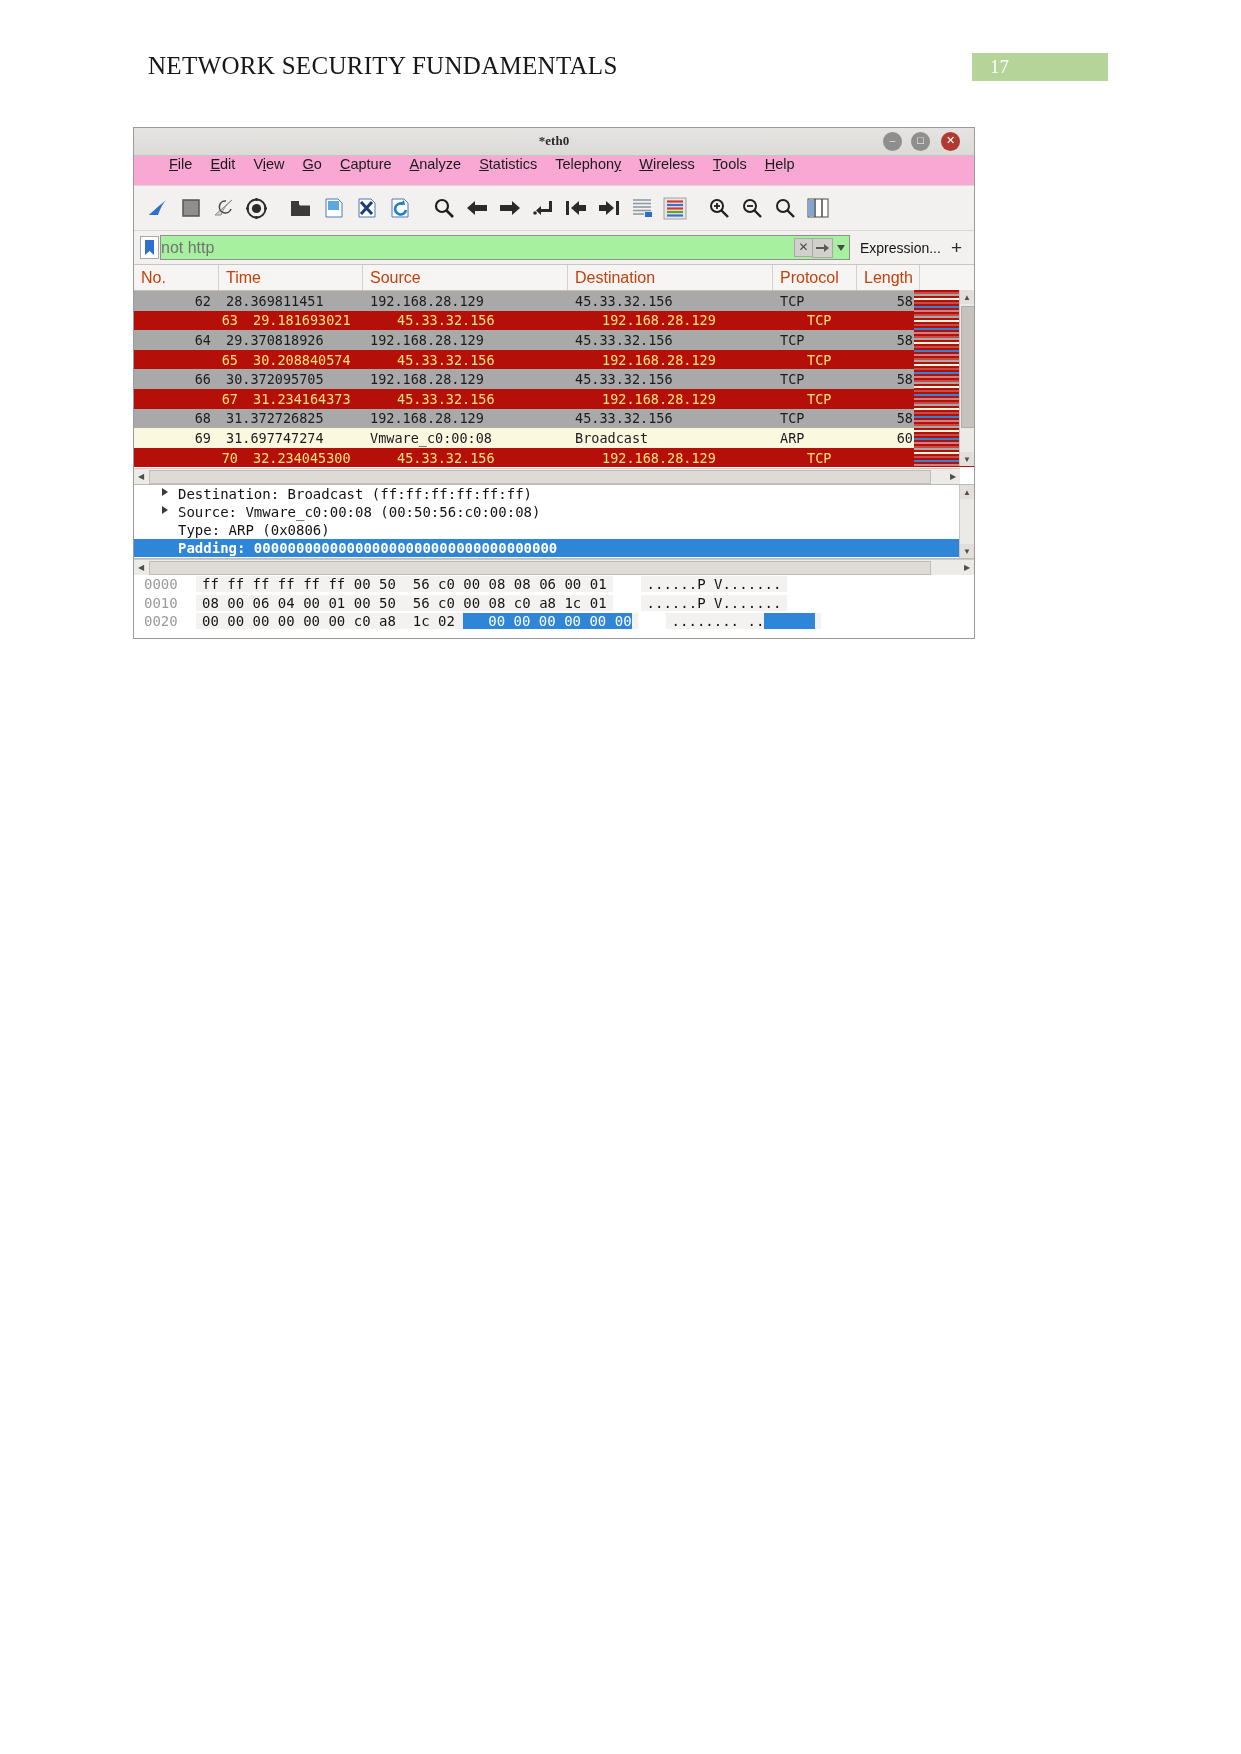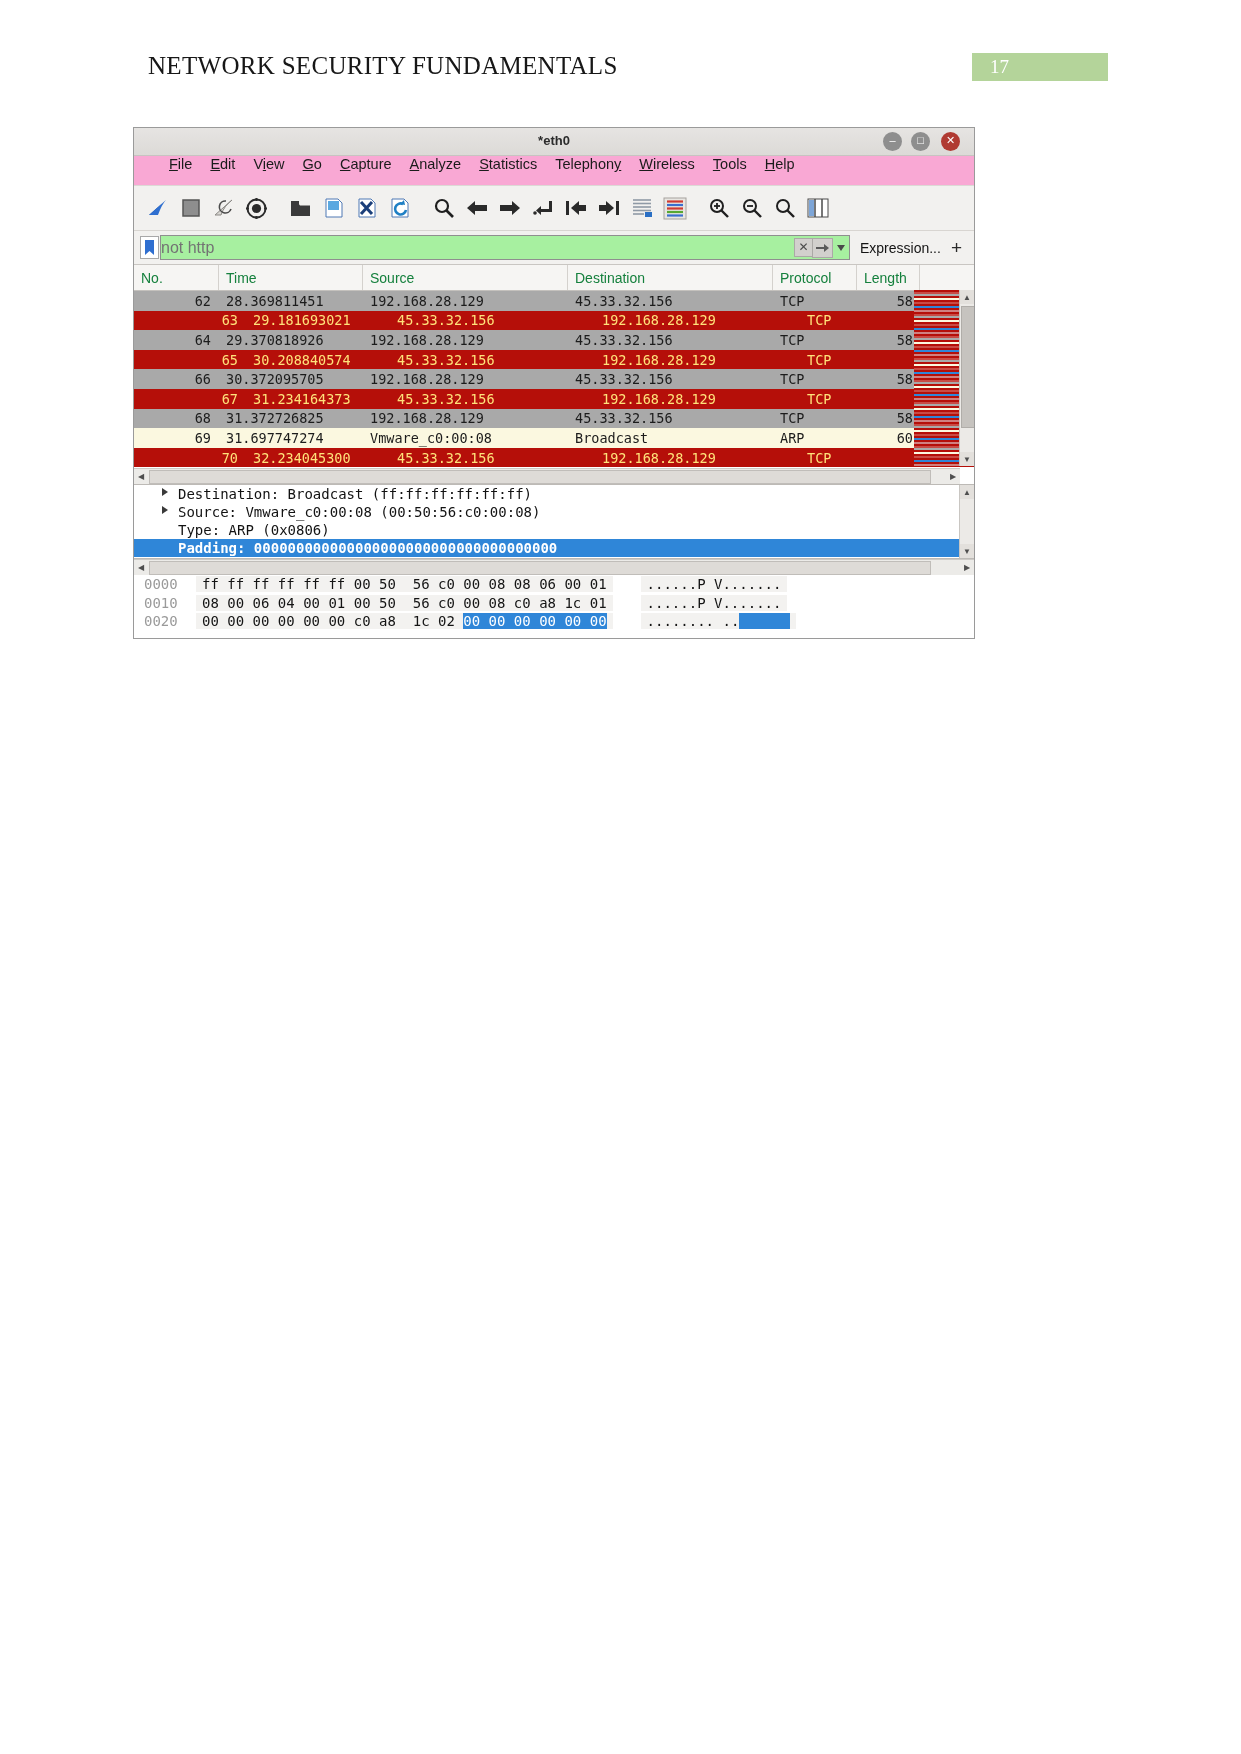--- a/index.html
+++ b/index.html
@@ -29,20 +29,21 @@
   .ws-window{
     position:absolute;left:133px;top:127px;width:840px;height:510px;
     border:1px solid #9a9a9a;background:#f0efee;overflow:hidden;
   }
 
   
   .titlebar{
     position:relative;height:27px;
     background:linear-gradient(#e6e4e2,#dcdad7);
     border-bottom:1px solid #c7c4c1;
+    font-family:Liberation Serif, serif;
   }
   .titlebar .t-text{
     position:absolute;left:0;right:0;top:5px;text-align:center;
     font-size:13px;font-weight:bold;color:#2b2b2b;
   }
   .win-btn{
     position:absolute;top:4px;width:19px;height:19px;border-radius:50%;
     background:#8e8e8e;color:#fff;font-size:11px;line-height:19px;text-align:center;
   }
   .win-btn.min{right:72px;}
@@ -86,21 +87,21 @@
   .f-arrow{position:absolute;right:16px;width:19px;height:18px;background:#d2d0cd;
            border:1px solid #aba9a6;display:flex;align-items:center;justify-content:center;}
   .f-drop{position:absolute;right:2px;width:12px;height:18px;display:flex;align-items:center;justify-content:center;}
   .f-expr{font-size:14px;color:#141414;padding:0 10px;white-space:nowrap;}
   .f-plus{font-size:19px;color:#2b2b2b;padding-right:6px;}
 
   
   .packetlist{position:relative;height:219px;background:#fff;border-bottom:1px solid #bdbab6;}
   .pl-head{
     display:flex;height:25px;background:#f6f5f3;border-bottom:1px solid #c4c1bd;
-    font-size:14px;color:#15803d;
+    font-size:16px;color:#c2410c;
   }
   .pl-head div{
     display:flex;align-items:center;padding-left:7px;
     border-right:1px solid #d4d1cd;box-sizing:border-box;
   }
   .c-no{width:85px;} .c-time{width:144px;} .c-src{width:205px;}
   .c-dst{width:205px;} .c-proto{width:84px;} .c-len{width:63px;}
 
   .pl-rows{position:relative;height:176px;overflow:hidden;}
   .prow{display:flex;height:19.6px;font-family:"DejaVu Sans Mono", monospace;font-size:13.5px;box-sizing:border-box;}
@@ -141,21 +142,21 @@
   .det-vscroll .arw.up{top:0;} .det-vscroll .arw.dn{bottom:0;}
 
   
   .hexpane{position:relative;height:72px;background:#ffffff;overflow:hidden;}
   .hexline{
     font-family:"DejaVu Sans Mono", monospace;font-size:14px;height:18.5px;
     display:flex;align-items:center;white-space:pre;
   }
   .hex-off{color:#9a9a9a;padding-left:10px;width:62px;box-sizing:border-box;}
   .hex-bytes{color:#141414;background:#f3f2f0;padding:0 6px;}
-  .hex-bytes .hl{background:#2f86d8;color:#ffffff;}
+  .hex-bytes .hl{background:#2f86d8;color:#ffffff;padding-left:25px;}
   .hex-ascii{color:#141414;background:#f3f2f0;margin-left:28px;padding:0 6px;}
   .hex-ascii .hl{background:#2f86d8;color:#ffffff;display:inline-block;}
 </style>
 </head>
 <body>
 
 <div class="doc-header">
   <div class="doc-title">NETWORK SECURITY FUNDAMENTALS</div>
   <div class="page-badge">
     <span>17</span>

